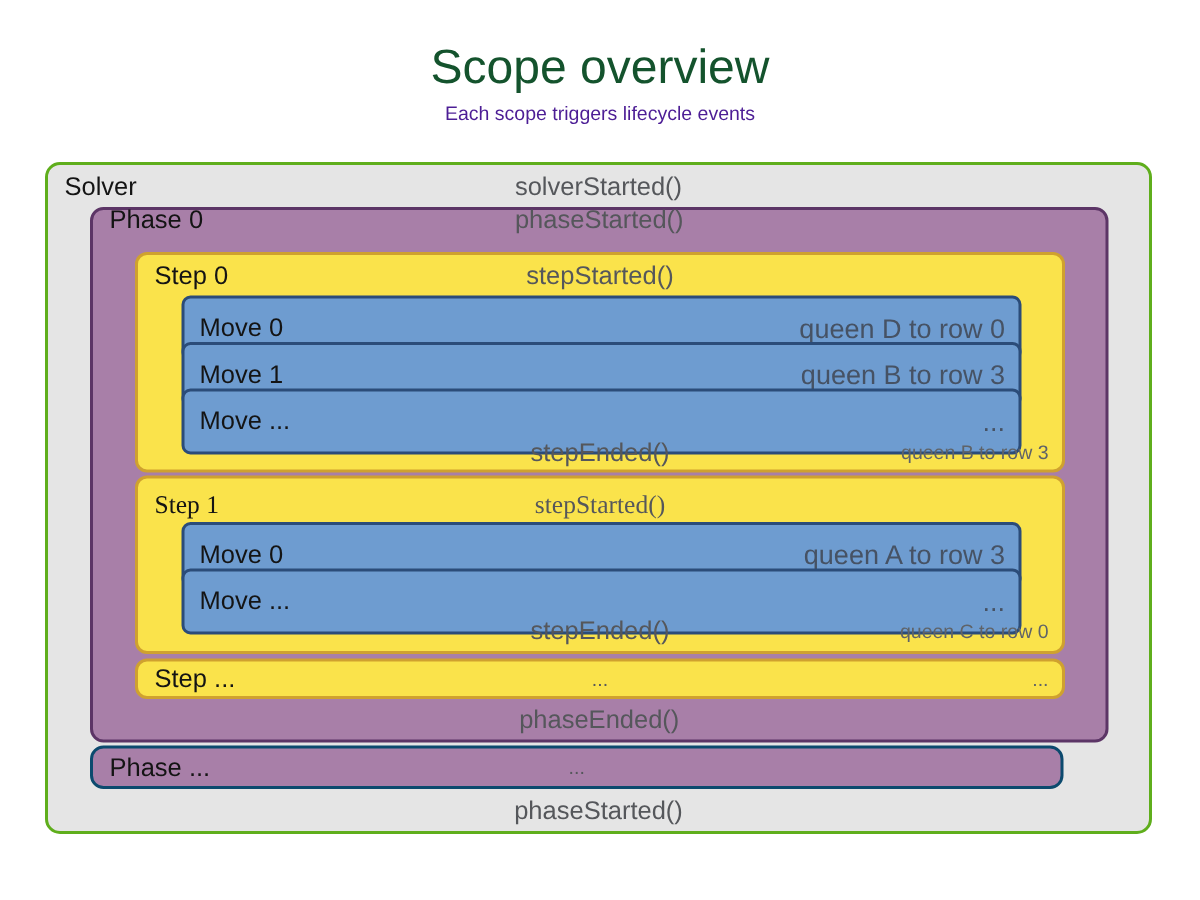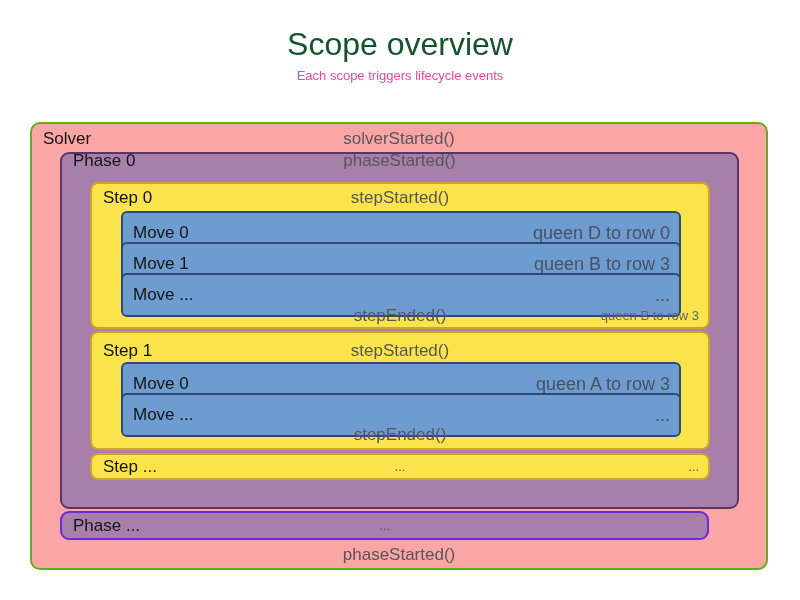--- a/index.html
+++ b/index.html
@@ -5,46 +5,46 @@
   * { margin: 0; padding: 0; box-sizing: border-box; }
   html, body { width: 800px; height: 600px; background: #ffffff; overflow: hidden; }
   body { font-family: "Liberation Sans", sans-serif; position: relative; }
 
   .title {
     position: absolute; top: 26px; left: 0; width: 800px;
     text-align: center; font-size: 32px; color: #14532d;
   }
   .subtitle {
     position: absolute; top: 68px; left: 0; width: 800px;
-    text-align: center; font-size: 13px; color: #ec4899;
+    text-align: center; font-size: 13px; color: #4c1d95;
   }
 
   .box { position: absolute; }
 
   .solver-box {
-    left: 30px; top: 122px; width: 738px; height: 448px;
-    background: #fca5a5; border: 2px solid #5fae1c; border-radius: 10px;
+    left: 30px; top: 108px; width: 738px; height: 448px;
+    background: #e5e5e5; border: 2px solid #5fae1c; border-radius: 10px;
   }
   .phase-box {
     left: 28px; top: 28px; width: 679px; height: 357px;
     background: #a87fa8; border: 2px solid #5c3566; border-radius: 9px;
   }
   .step-box {
     left: 28px; width: 620px;
     background: #fae34b; border: 2px solid #cfa12f; border-radius: 8px;
   }
   .step-box.step-0 { top: 28px; height: 147px; }
   .step-box.step-1 { top: 177px; height: 119px; }
   .step-ellipsis-box {
     left: 28px; top: 299px; width: 620px; height: 27px;
     background: #fae34b; border: 2px solid #cfa12f; border-radius: 8px;
   }
   .phase-ellipsis-box {
     left: 28px; top: 387px; width: 649px; height: 29px;
-    background: #a87fa8; border: 2px solid #6d28d9; border-radius: 9px;
+    background: #a87fa8; border: 2px solid #0c4a6e; border-radius: 9px;
   }
   .move-row {
     position: absolute; left: 29px; width: 560px; height: 44px;
     background: #6e9cd0; border: 2px solid #2b4c79; border-radius: 6px;
     display: flex; align-items: center; justify-content: space-between;
     padding: 0 9px 0 10px;
   }
 
   
   .hrow { position: absolute; left: 0; right: 0; }
@@ -107,47 +107,51 @@
         <span class="move-detail">...</span>
       </div>
 
       <div class="hrow" style="top:120px; height:23px;">
         <span class="c">stepEnded()</span>
         <span class="r">queen B to row 3</span>
       </div>
     </div>
 
     <div class="box step-box step-1">
-      <div class="hrow" style="top:0; height:36px;">
+      <div class="hrow" style="top:0; height:36px;font-family:Liberation Serif, serif;">
         <span class="l">Step 1</span>
         <span class="c">stepStarted()</span>
       </div>
 
       <div class="move-row" style="top:29px;">
         <span class="move-label">Move 0</span>
         <span class="move-detail">queen A to row 3</span>
       </div>
       <div class="move-row" style="top:60px;">
         <span class="move-label">Move ...</span>
         <span class="move-detail">...</span>
       </div>
 
       <div class="hrow" style="top:89px; height:25px;">
         <span class="c">stepEnded()</span>
+        <span class="r">queen C to row 0</span>
       </div>
     </div>
 
     <div class="box step-ellipsis-box">
       <div class="hrow" style="top:0; height:23px;">
         <span class="l">Step ...</span>
         <span class="c small">...</span>
         <span class="r small">...</span>
       </div>
     </div>
 
+    <div class="hrow" style="top:328px; height:24px;">
+      <span class="c">phaseEnded()</span>
+    </div>
   </div>
 
   <div class="box phase-ellipsis-box">
     <div class="hrow" style="top:0; height:25px;">
       <span class="l">Phase ...</span>
       <span class="c small">...</span>
     </div>
   </div>
 
   <div class="hrow" style="top:418px; height:26px;">

